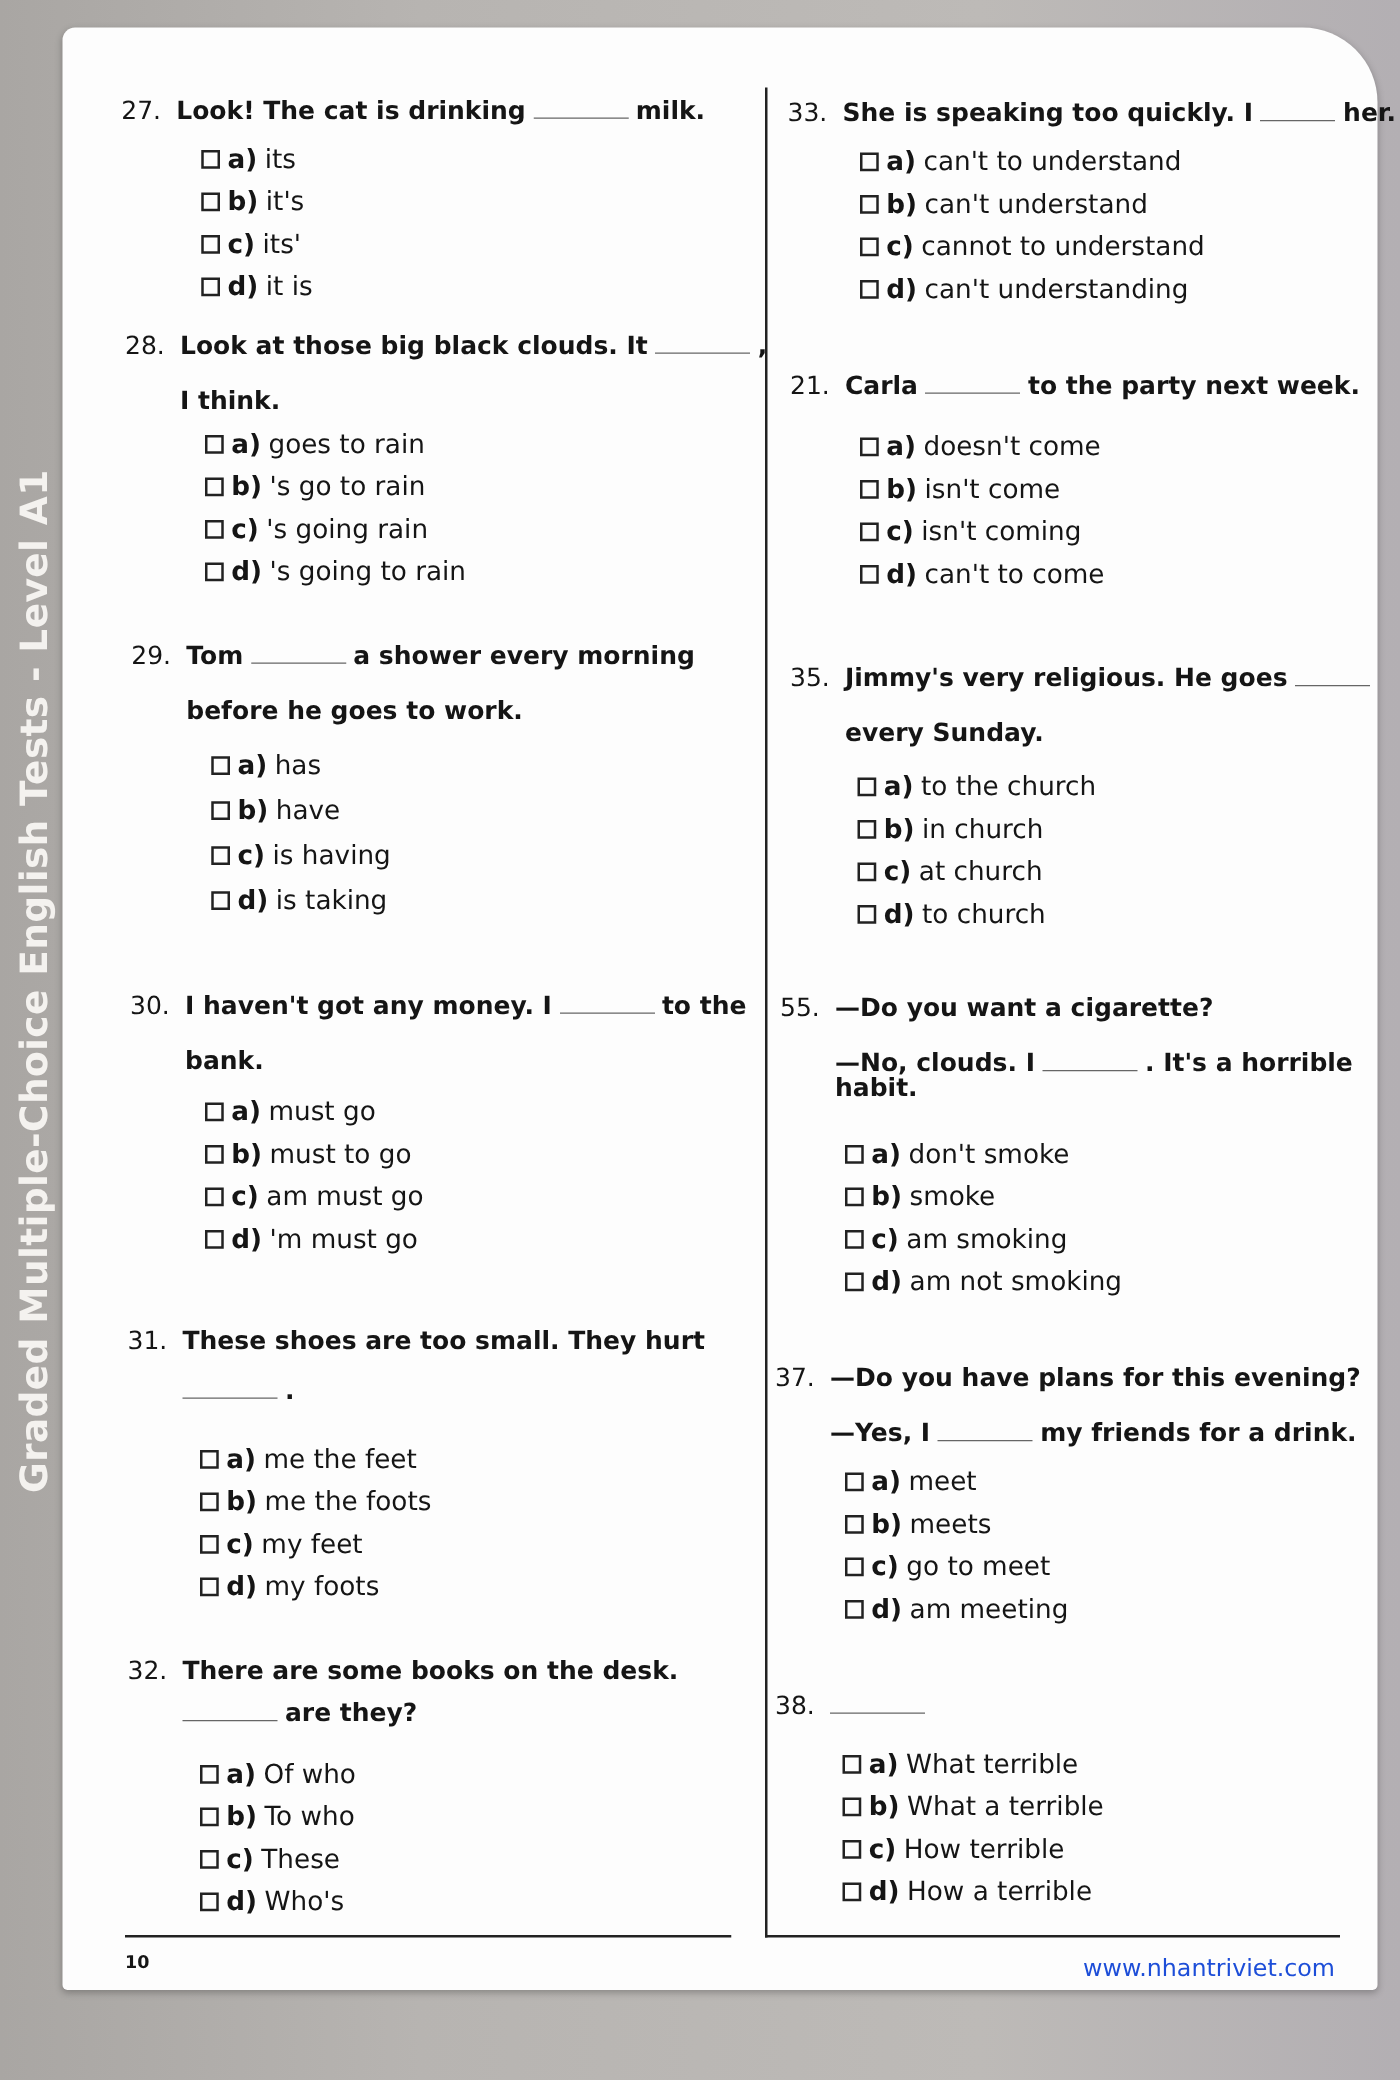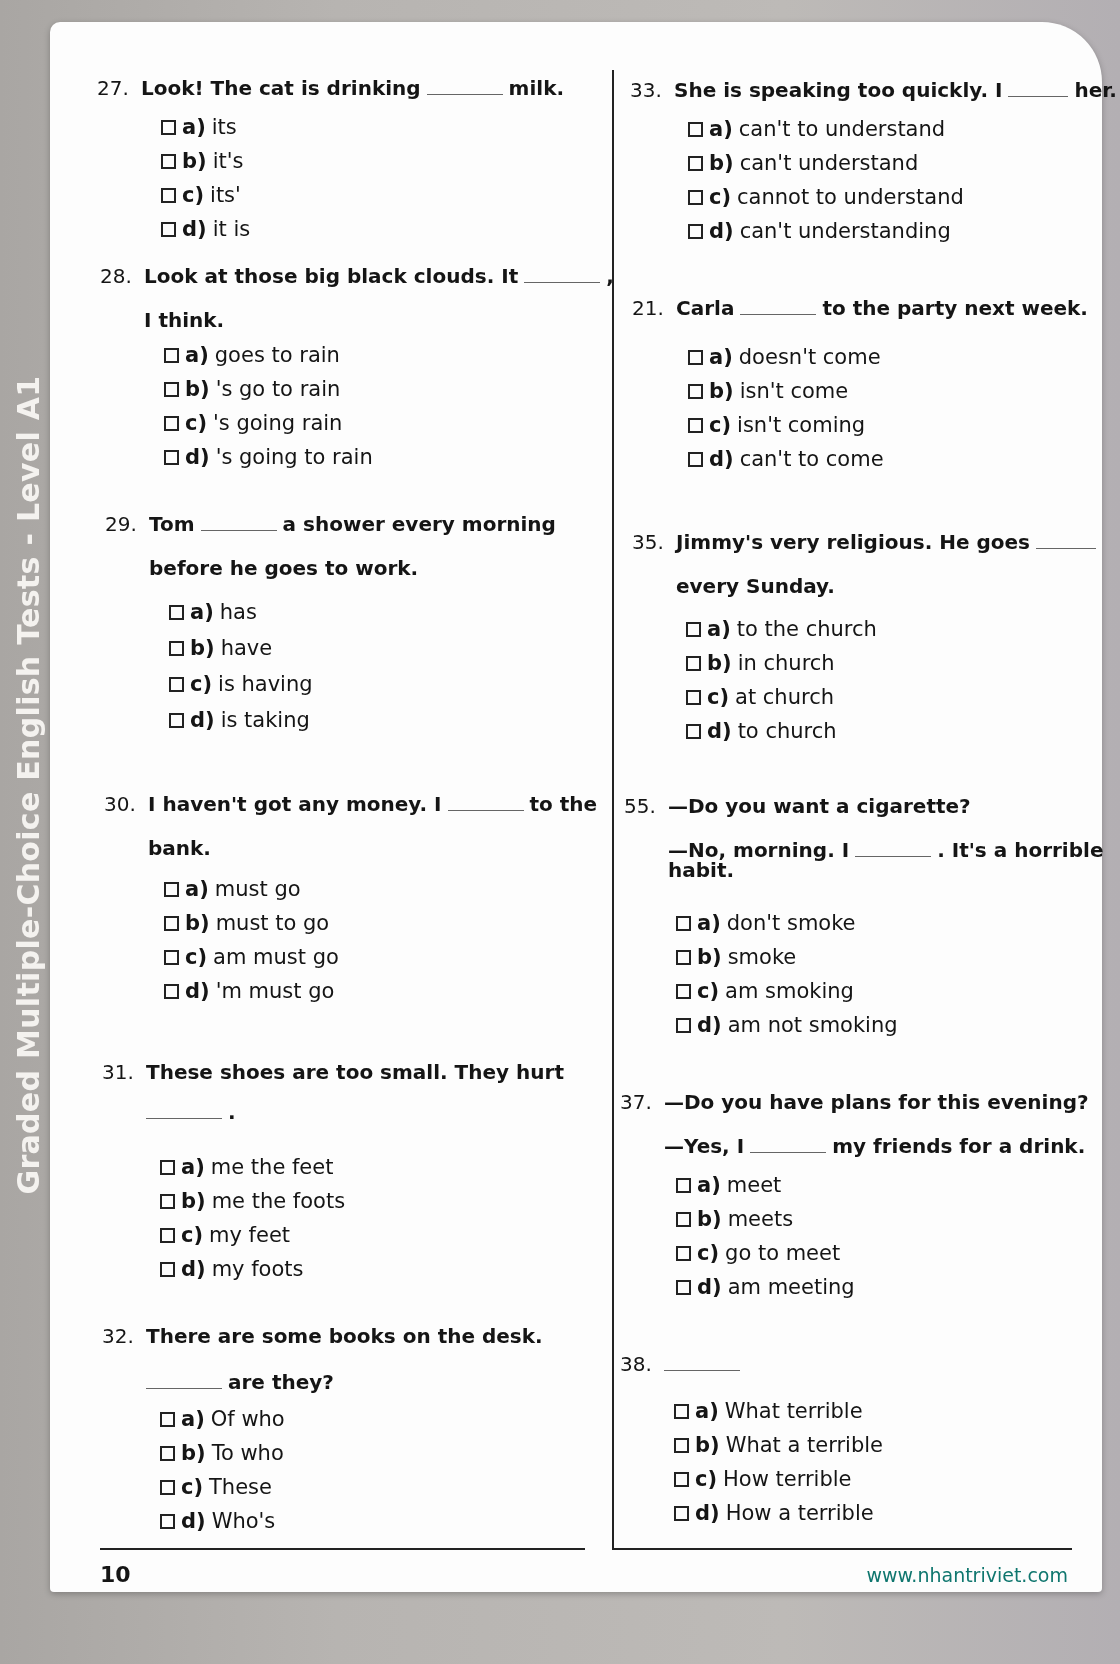--- a/index.html
+++ b/index.html
@@ -16,22 +16,22 @@
   .q{position:absolute;font-size:20px;line-height:28px;}
   .q .num{position:absolute;left:0;top:0;font-weight:normal;}
   .q .stem{position:absolute;left:44px;top:0;font-weight:bold;white-space:nowrap;}
   .q .stem2{position:absolute;left:44px;top:44px;font-weight:bold;white-space:nowrap;}
   .blank{display:inline-block;width:76px;border-bottom:1.5px solid #666;margin:0 6px;vertical-align:baseline;height:14px;}
   .opts{position:absolute;left:64px;}
   .opt{display:flex;align-items:center;height:34px;font-size:21px;white-space:nowrap;}
   .box{width:15px;height:15px;border:2px solid #222;box-sizing:border-box;margin-right:6px;flex:none;}
   .opt b{margin-right:6px;}
   .rule{position:absolute;top:1548px;height:2px;background:#222;}
-  .pgnum{position:absolute;left:100px;top:1562px;font-weight:bold;font-size:22px;}
-  .url{position:absolute;right:52px;top:1564px;font-size:19px;color:#0f766e;}
+  .pgnum{position:absolute;left:100px;top:1562px;font-weight:bold;font-size:14px;}
+  .url{position:absolute;right:52px;top:1564px;font-size:19px;color:#1d4ed8;}
 </style>
 </head>
 <body>
 
 <div class="spine">
   <span>Graded Multiple-Choice English Tests - Level A1</span>
 </div>
 
 <div class="page"></div>
 <div class="divider"></div>
@@ -171,21 +171,21 @@
         <span class="box"></span>
         <b>d)</b>
         <span>my foots</span>
       </div>
   </div>
 </div>
 
 <div class="q" style="left:102px;top:1322px;width:500px;">
   <span class="num">32.</span>
   <span class="stem">There are some books on the desk.</span>
-  <span class="stem2" style="top:46px;"><span class="blank" style="margin-left:0"></span><span>are they?</span></span>
+  <span class="stem2" style="top:34px;"><span class="blank" style="margin-left:0"></span><span>are they?</span></span>
   <div class="opts" style="top:80px;left:58px;">
     <div class="opt">
         <span class="box"></span>
         <b>a)</b>
         <span>Of who</span>
       </div>
     <div class="opt">
         <span class="box"></span>
         <b>b)</b>
         <span>To who</span>
@@ -281,21 +281,21 @@
         <span class="box"></span>
         <b>d)</b>
         <span>to church</span>
       </div>
   </div>
 </div>
 
 <div class="q" style="left:624px;top:792px;width:460px;">
   <span class="num">55.</span>
   <span class="stem">—Do you want a cigarette?</span>
-  <span class="stem2"><span>—No, morning. I</span><span class="blank"></span><span>. It's a horrible</span></span>
+  <span class="stem2"><span>—No, clouds. I</span><span class="blank"></span><span>. It's a horrible</span></span>
   <span class="stem2" style="top:64px;">habit.</span>
   <div class="opts" style="top:114px;left:52px;">
     <div class="opt">
         <span class="box"></span>
         <b>a)</b>
         <span>don't smoke</span>
       </div>
     <div class="opt">
         <span class="box"></span>
         <b>b)</b>

